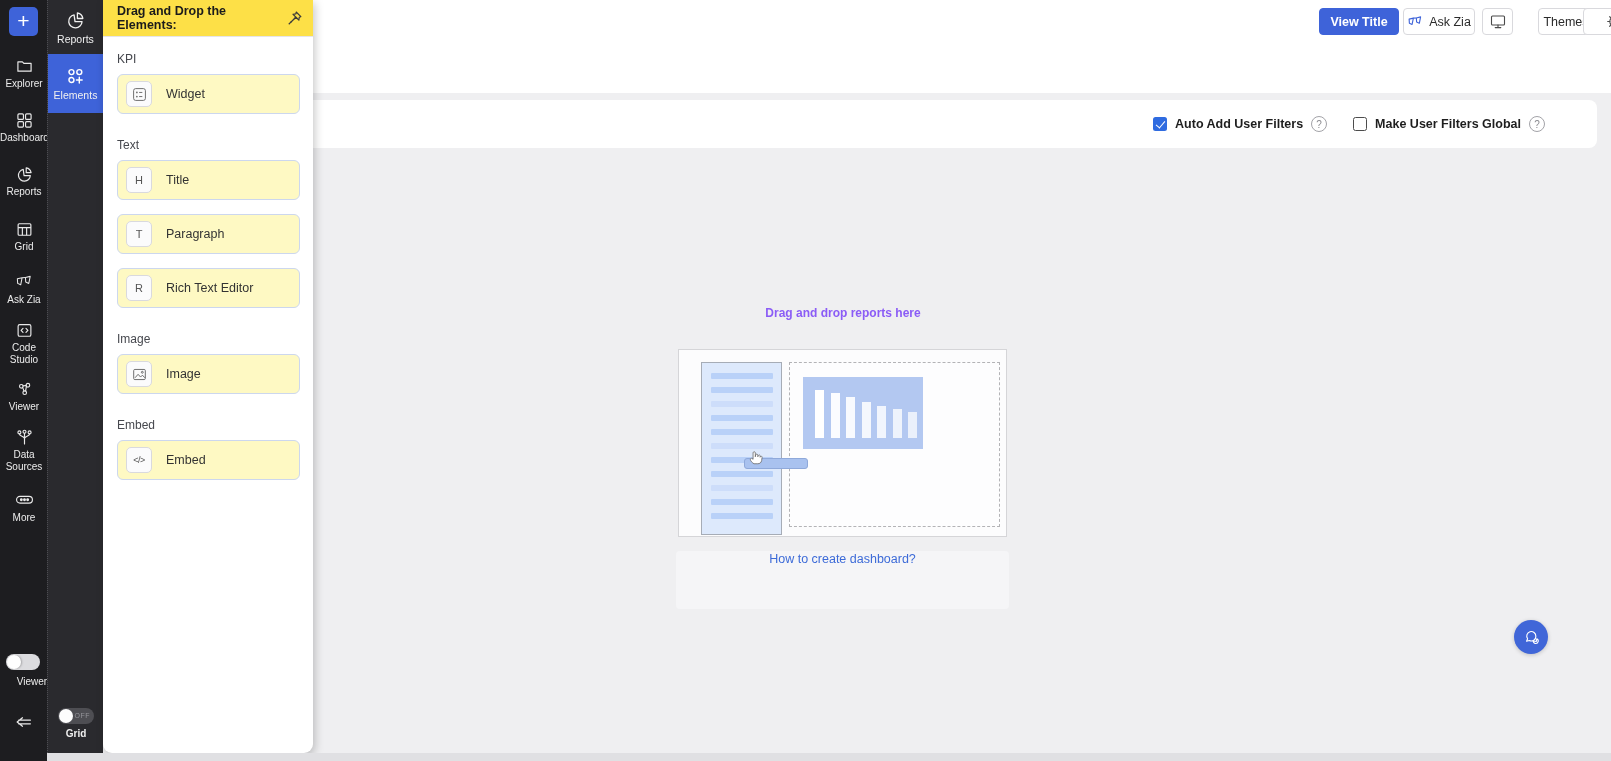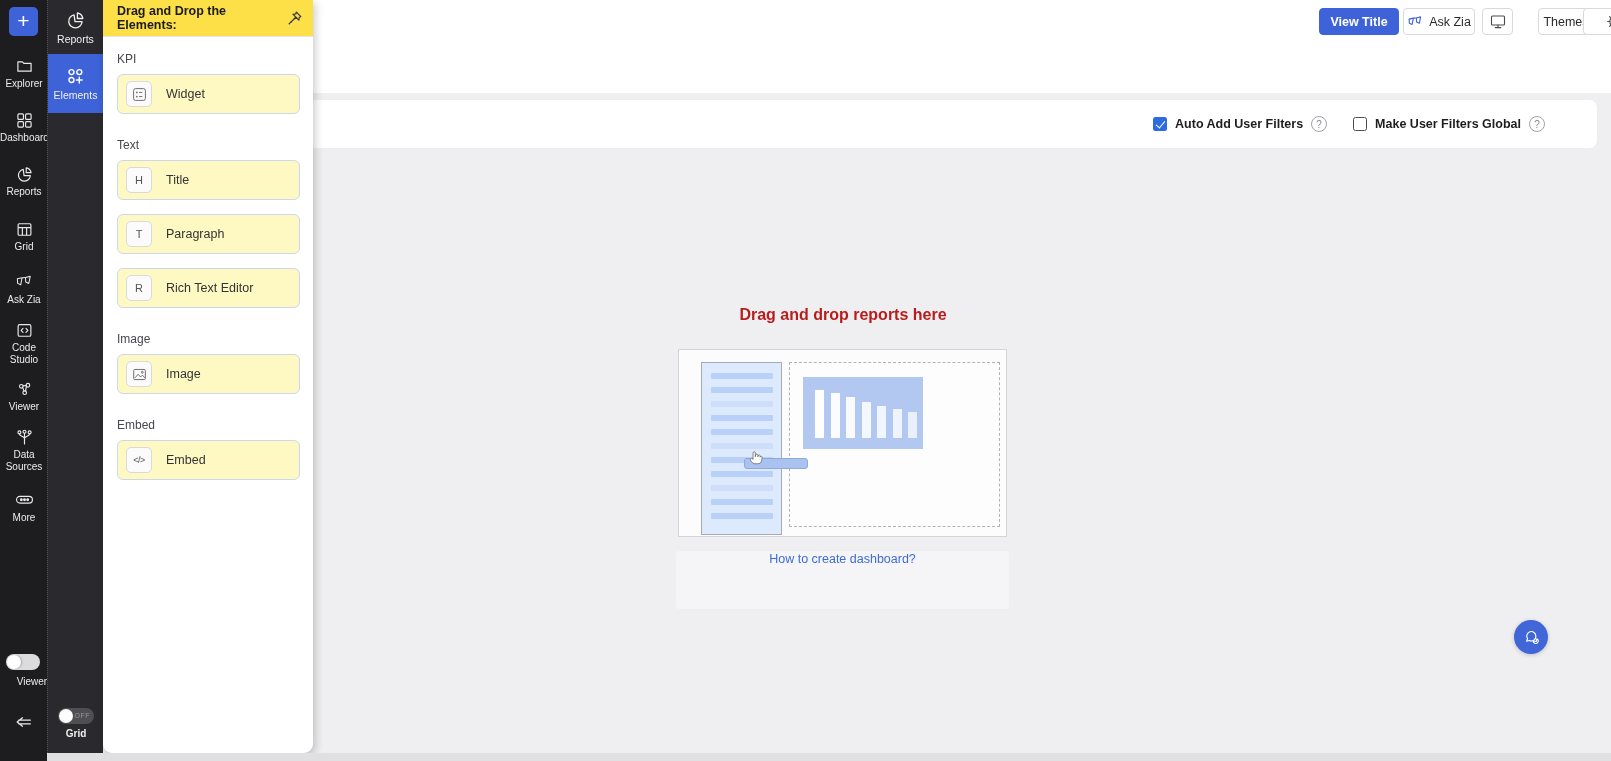--- a/index.html
+++ b/index.html
@@ -45,21 +45,21 @@
   .cb.on { background:#2f6be0; }
   .cb.on::after { content:""; position:absolute; left:4.5px; top:1.5px; width:4px; height:8px;
                   border:solid #fff; border-width:0 1.8px 1.8px 0; transform:rotate(40deg); }
   .cb.off { background:#fff; border:1.6px solid #4c4c4c; }
   .cb-label { font-size:12.5px; font-weight:bold; color:#1e1e1e; }
   .qmark { width:16px; height:16px; border:1px solid #a3a3a8; border-radius:50%; font-size:10px; color:#8a8a8f;
            display:flex; align-items:center; justify-content:center; }
 
   
   .canvas-heading { position:absolute; left:575px; top:306px; width:330px; text-align:center;
-                    font-size:16px; font-weight:bold; color:#b91c1c; }
+                    font-size:12px; font-weight:bold; color:#8b5cf6; }
   .pbox { position:absolute; left:575px; top:349px; width:329px; height:188px; background:#fcfcfd; border:1px solid #d5d5d8; }
   .ilist { position:absolute; left:22px; top:12px; width:81px; height:173px; background:#dde9fc; border:1px solid #a6acb6;
            display:flex; flex-direction:column; gap:8px; padding-top:10px; align-items:center; }
   .irow { width:62px; height:6px; border-radius:1px; background:#b9d1f8; }
   .irow.lite { background:#cdddfa; }
   .idash { position:absolute; left:110px; top:12px; width:211px; height:165px; border:1px dashed #b3b3b6; background:#fdfdfe; }
   .ichart { position:absolute; left:13px; top:14px; width:120px; height:72px; background:#b3c8f1; }
   .ibar { position:absolute; bottom:11px; width:9px; background:#fff; }
   .drag-pill { position:absolute; left:65px; top:108px; width:64px; height:11px; background:#a9c2ef; border:1px solid #8fa9da; border-radius:3px; z-index:2; }
   .hand-cursor { position:absolute; left:68px; top:98px; z-index:3; }

